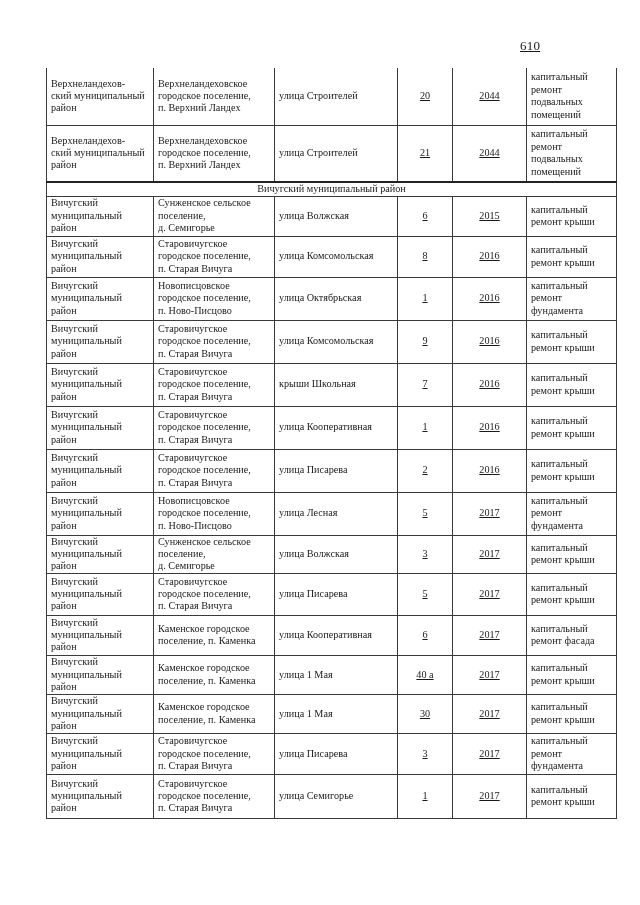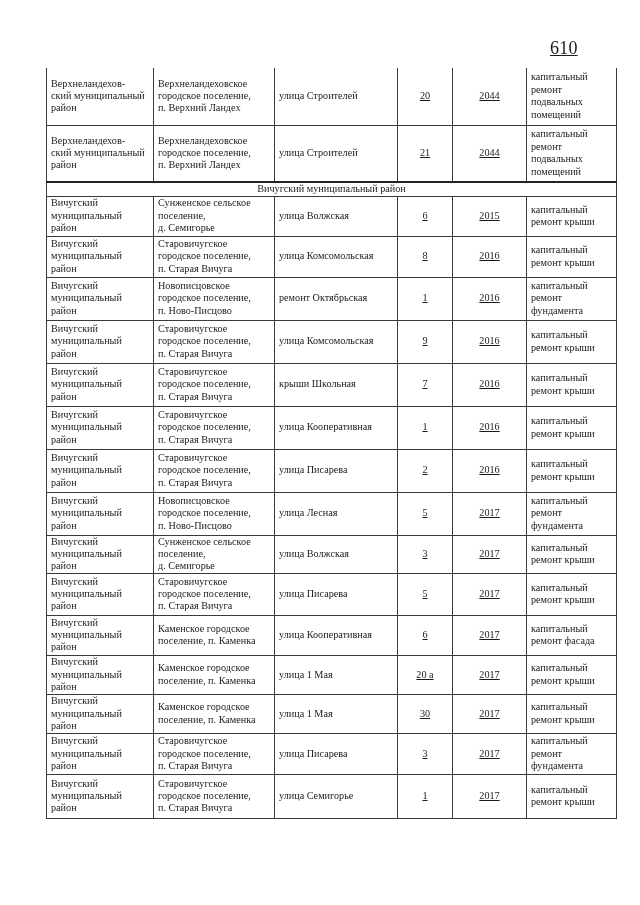--- a/index.html
+++ b/index.html
@@ -10,23 +10,23 @@
     body {
       width: 640px;
       height: 905px;
       position: relative;
       overflow: hidden;
       font-family: "Liberation Serif", "DejaVu Serif", serif;
       color: #1a1a1a;
     }
     .page-number {
       position: absolute;
-      left: 550px;
+      left: 520px;
       top: 38px;
-      font-size: 18px;
+      font-size: 13px;
       letter-spacing: 0.2px;
       text-decoration: underline;
     }
     table.registry {
       position: absolute;
       left: 46px;
       top: 68px;
       width: 570px;
       border-collapse: collapse;
       table-layout: fixed;
@@ -198,21 +198,21 @@
           <span class="cell-text">Вичугский
 муниципальный
 район</span>
         </td>
       <td>
           <span class="cell-text">Новописцовское
 городское поселение,
 п. Ново-Писцово</span>
         </td>
       <td>
-          <span class="cell-text">ремонт Октябрьская</span>
+          <span class="cell-text">улица Октябрьская</span>
         </td>
       <td class="c-num">
           <span class="cell-text">1</span>
         </td>
       <td class="c-year">
           <span class="cell-text">2016</span>
         </td>
       <td class="c-work">
           <span class="cell-text">капитальный
 ремонт
@@ -426,21 +426,21 @@
 район</span>
         </td>
       <td>
           <span class="cell-text">Каменское городское
 поселение, п. Каменка</span>
         </td>
       <td>
           <span class="cell-text">улица 1 Мая</span>
         </td>
       <td class="c-num">
-          <span class="cell-text">20 а</span>
+          <span class="cell-text">40 а</span>
         </td>
       <td class="c-year">
           <span class="cell-text">2017</span>
         </td>
       <td class="c-work">
           <span class="cell-text">капитальный
 ремонт крыши</span>
         </td>
     </tr>
     <tr class="h-39">

